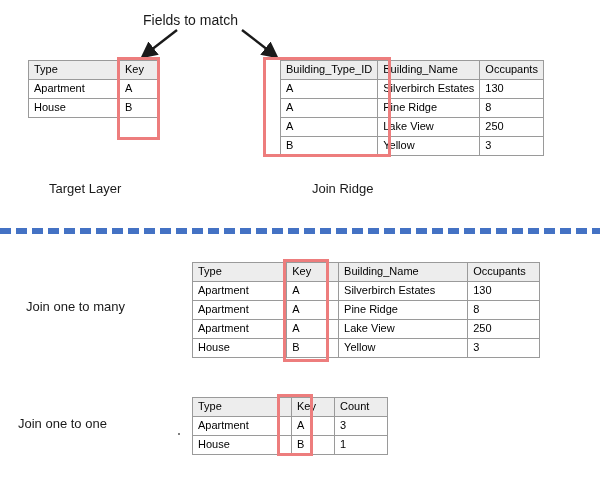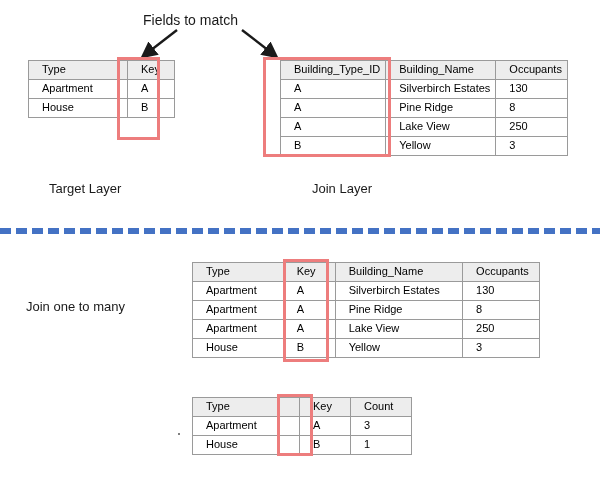--- a/index.html
+++ b/index.html
@@ -26,21 +26,21 @@
   
   .tbl {
     position: absolute;
     border-collapse: collapse;
     background: #ffffff;
     font-size: 11px;
     line-height: 1;
   }
   .tbl td, .tbl th {
     border: 1px solid #9a9a9a;
-    padding: 3px 5px 4px 13px;
+    padding: 3px 5px 4px 5px;
     text-align: left;
     font-weight: normal;
     white-space: nowrap;
     background: #ffffff;
     height: 11px;
     vertical-align: middle;
   }
   .tbl thead th {
     background: #ededed;
   }
@@ -160,21 +160,21 @@
       <tr>
         <td>B</td>
         <td>Yellow</td>
         <td>3</td>
       </tr>
     </tbody>
   </table>
   <div class="hl" style="left:263px; top:57px; width:128px; height:100px;"></div>
 
   <div class="lbl" style="left:49px; top:181px;">Target Layer</div>
-  <div class="lbl" style="left:312px; top:181px;">Join Layer</div>
+  <div class="lbl" style="left:312px; top:181px;">Join Ridge</div>
 
   <div class="divider" style="top:228px;"></div>
 
   <div class="lbl" style="left:18px; top:299px;margin-left:8px;">Join one to many</div>
 
   <table class="tbl" id="tbl-otm" style="left:192px; top:262px;">
     <thead>
       <tr>
         <th style="width:88px;">Type</th>
         <th style="width:44px;">Key</th>
@@ -204,20 +204,21 @@
       <tr>
         <td>House</td>
         <td>B</td>
         <td>Yellow</td>
         <td>3</td>
       </tr>
     </tbody>
   </table>
   <div class="hl" style="left:283px; top:259px; width:46px; height:103px;"></div>
 
+  <div class="lbl" style="left:18px; top:416px;">Join one to one</div>
   <div class="dot" style="left:178px; top:433px;"></div>
 
   <table class="tbl" id="tbl-oto" style="left:192px; top:397px;">
     <thead>
       <tr>
         <th style="width:88px;">Type</th>
         <th style="width:32px;">Key</th>
         <th style="width:42px;">Count</th>
       </tr>
     </thead>

